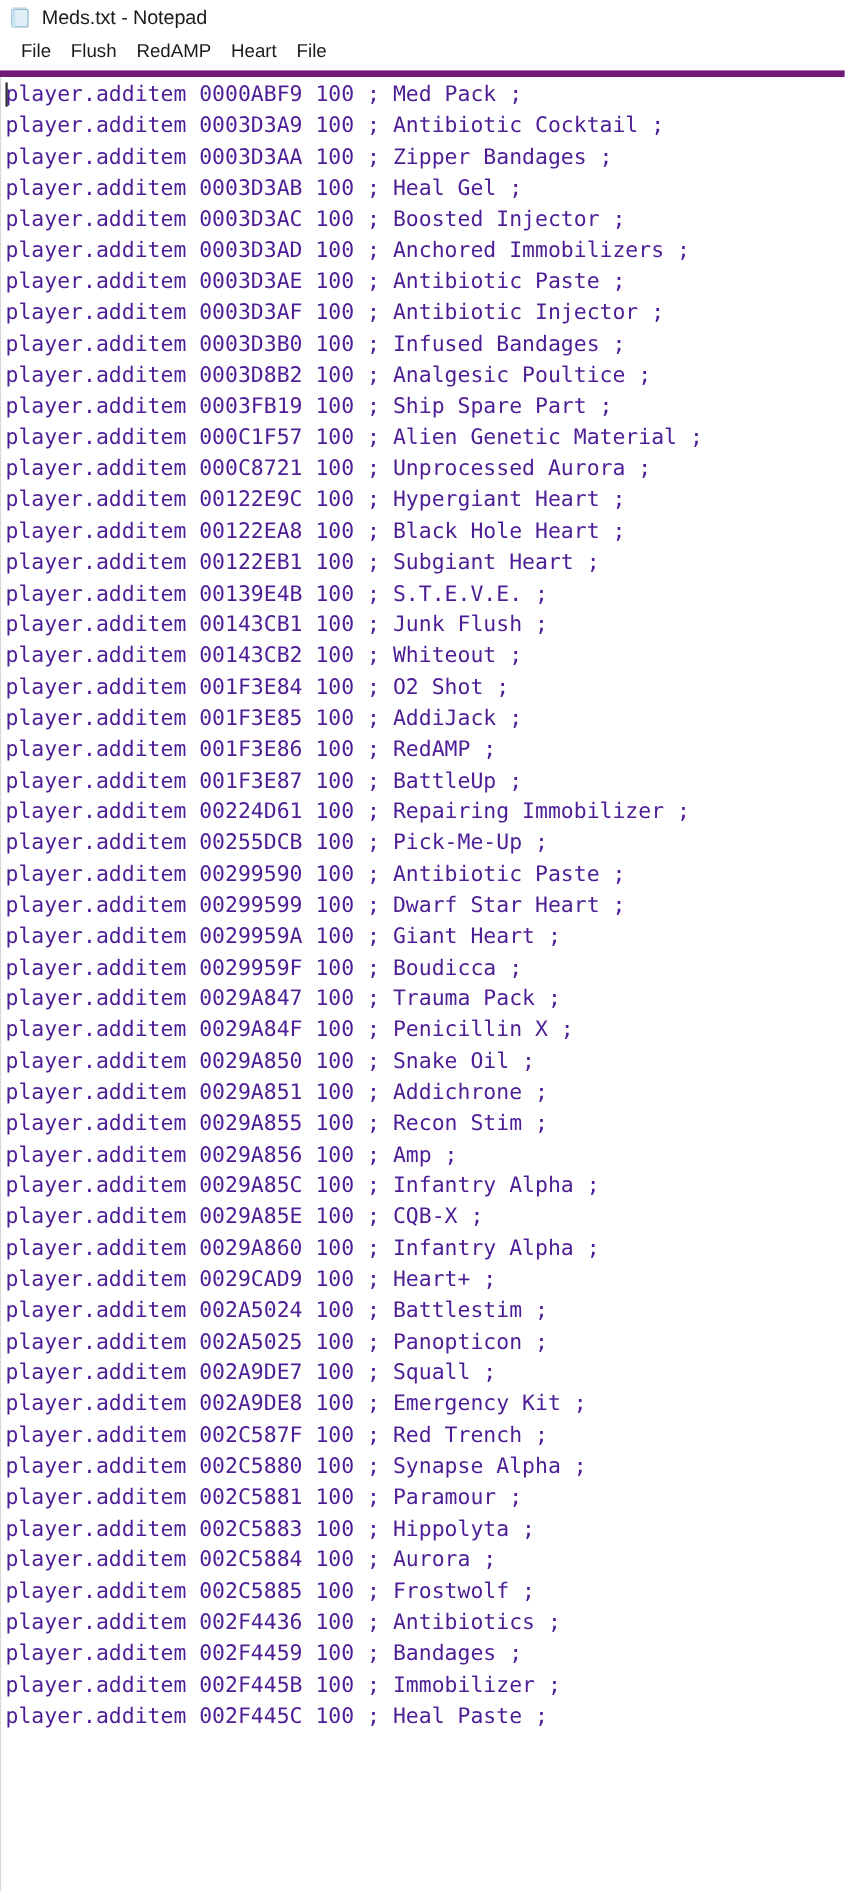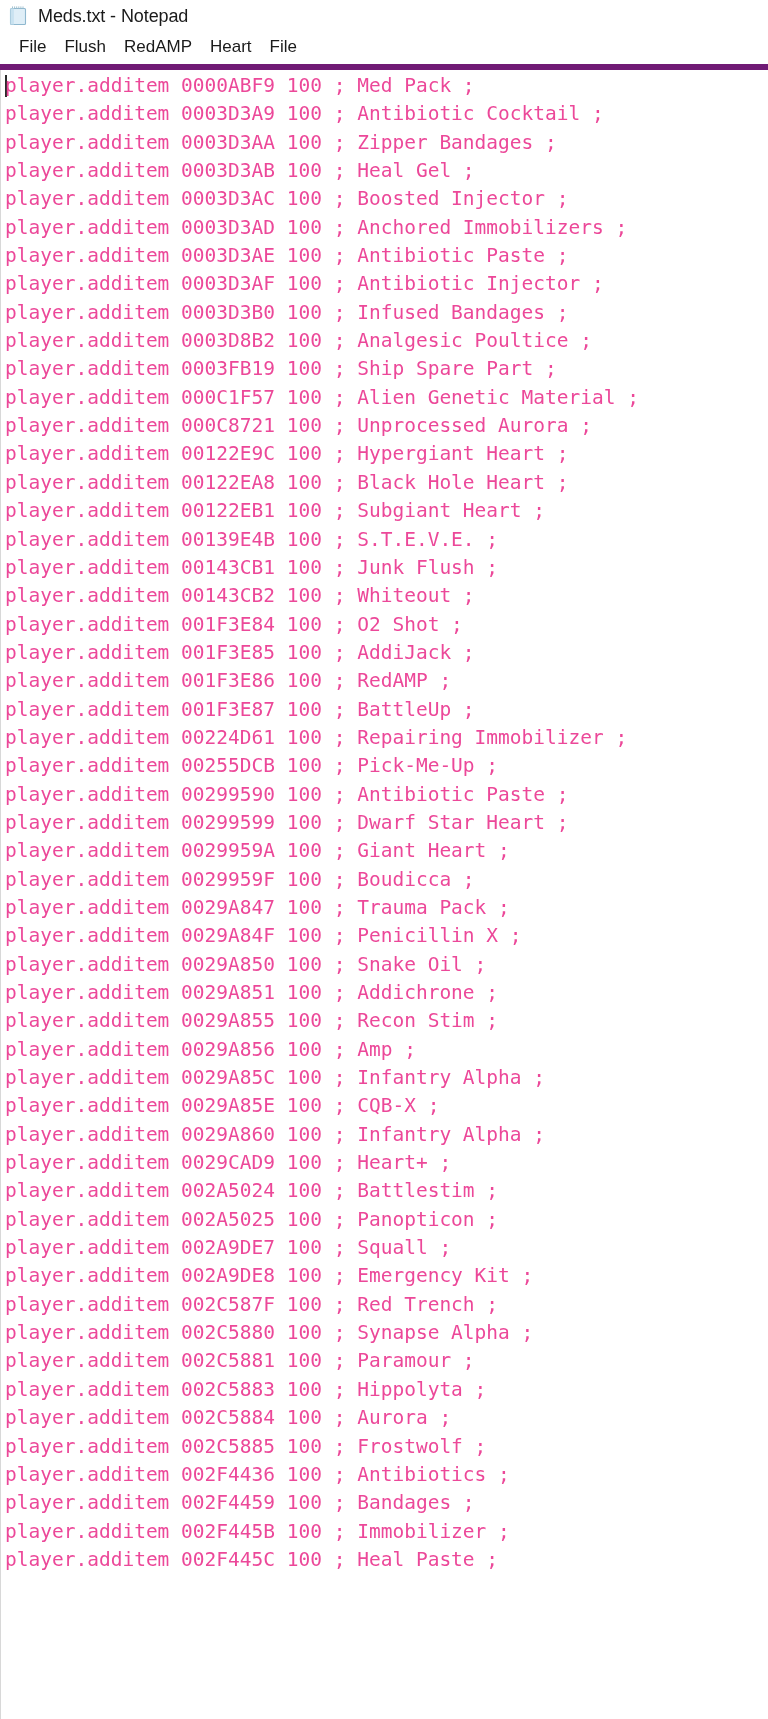--- a/index.html
+++ b/index.html
@@ -87,21 +87,21 @@
   }
   .text-lines {
     position: absolute;
     top: 0;
     left: 4px;
     right: 0;
     padding-top: 2px;
     font-family: "DejaVu Sans Mono", monospace;
     font-size: 19.5px;
     line-height: 28.35px;
-    color: #ec4899;
+    color: #4c1d95;
     white-space: pre;
     letter-spacing: 0px;
   }
   .line {
     white-space: pre;
     overflow: hidden;
     height: 28.35px;
   }
 </style>
 </head>

